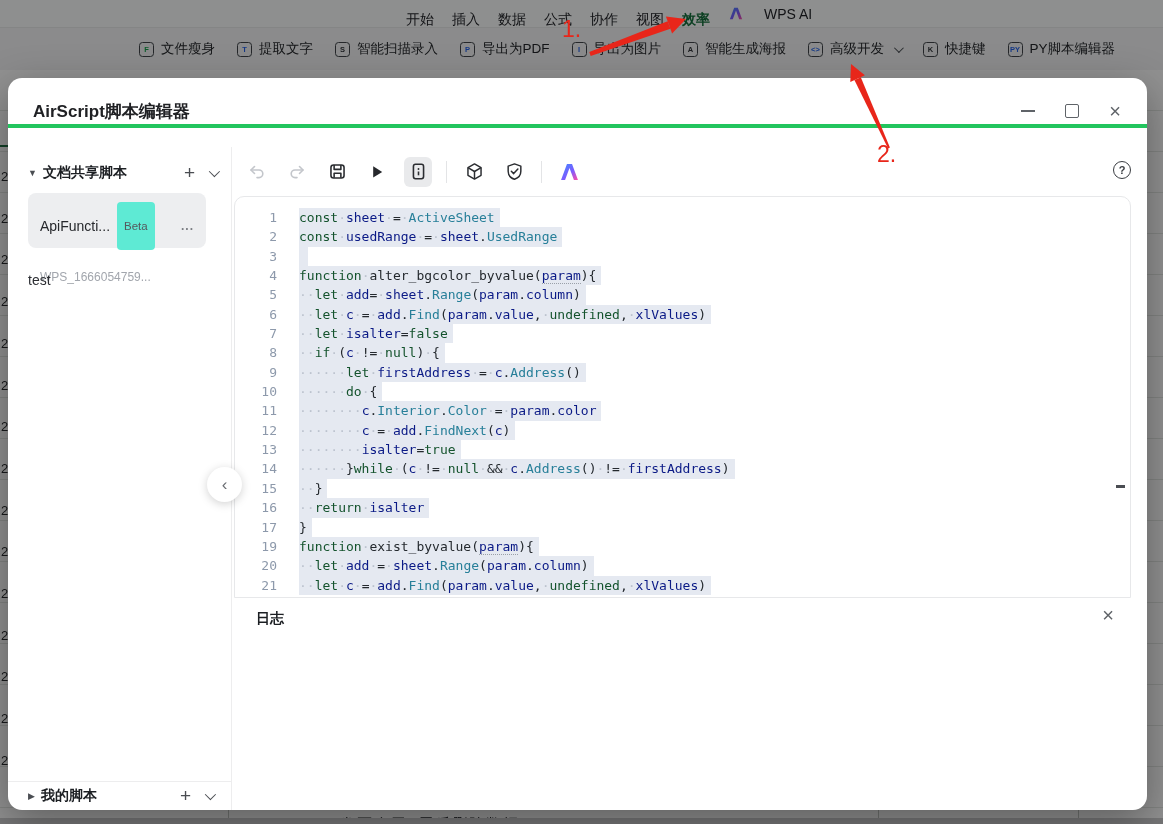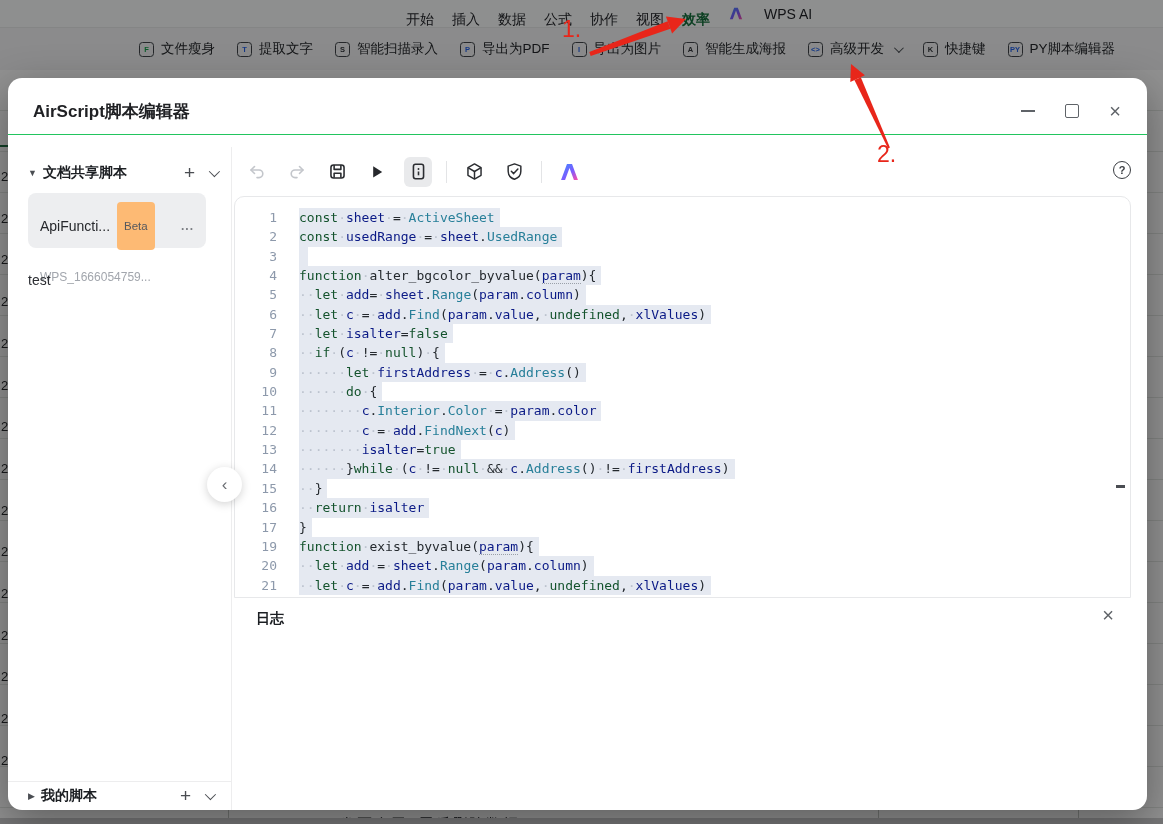--- a/index.html
+++ b/index.html
@@ -28,39 +28,39 @@
   .greenline{position:absolute;left:0;top:75px;width:9px;height:2px;background:#217346;}
   .twos{position:absolute;left:1px;top:86px;width:9px;white-space:pre-line;line-height:41.7px;
         font-size:13px;color:#2b2d30;overflow:hidden;}
   .bottomrow{position:absolute;left:340px;top:745px;font-size:15px;color:#1f2126;letter-spacing:2px;white-space:nowrap;}
   .vgrid{position:absolute;top:740px;width:1px;height:14px;background:#c6c9c6;}
   .botline{position:absolute;left:0;top:748px;width:100%;height:6px;background:#cfd0d1;}
   .scrim{position:absolute;inset:0;background:rgba(0,0,0,0.43);z-index:1;}
   
   .dialog{position:absolute;left:8px;top:78px;width:1139px;height:732px;background:#fff;
           border-radius:14px;box-shadow:0 12px 42px rgba(0,0,0,.35);z-index:2;}
-  .dlg-header{position:absolute;left:0;top:0;width:100%;height:57px;border-bottom:1px solid #22c55e;box-sizing:border-box;}
+  .dlg-header{position:absolute;left:0;top:0;width:100%;height:50px;border-bottom:4px solid #22c55e;box-sizing:border-box;}
   .dlg-title{position:absolute;left:25px;top:22px;font-size:17px;font-weight:700;color:#202124;}
   .win-controls{position:absolute;right:26px;top:22px;display:flex;align-items:center;gap:30px;height:22px;}
   .wc-min{width:14px;height:2px;background:#5f6368;}
   .wc-max{width:12px;height:12px;border:1.7px solid #5f6368;border-radius:2px;}
   .wc-close{font-size:20px;color:#5f6368;line-height:20px;}
   
   .sidebar{position:absolute;left:0;top:69px;width:224px;height:663px;border-right:1px solid #ededee;box-sizing:border-box;}
   .sec-head{position:absolute;left:20px;right:10px;top:13px;height:26px;display:flex;align-items:center;gap:6px;}
   .tri{font-size:9px;color:#4a4d52;}
   .sec-label{font-size:14px;font-weight:700;color:#1c1f23;flex:1;}
   .plus{font-size:19px;color:#4a4d52;font-weight:400;line-height:18px;}
   .schev{width:7px;height:7px;border-right:1.4px solid #4a4d52;border-bottom:1.4px solid #4a4d52;
          transform:rotate(45deg) translateY(-2px);margin-left:8px;margin-right:4px;}
   .script-card{position:absolute;left:20px;top:46px;width:178px;height:55px;background:#edeef0;
          border-radius:8px;box-sizing:border-box;padding:9px 12px;}
   .card-row1{display:flex;align-items:center;gap:7px;}
   .card-name{font-size:14px;color:#26282c;max-width:76px;overflow:hidden;white-space:nowrap;}
-  .badge{background:#fdba74;color:#55585e;font-size:11.5px;border-radius:4px;padding:18px 7px;}
+  .badge{background:#5eead4;color:#55585e;font-size:11.5px;border-radius:4px;padding:18px 7px;}
   .card-more{margin-left:auto;color:#7a7d82;font-weight:700;letter-spacing:1px;font-size:12px;}
   .card-sub{margin-top:20px;font-size:12px;color:#a2a6ad;white-space:nowrap;overflow:hidden;}
   .test-item{position:absolute;left:20px;top:121px;height:24px;font-size:14px;color:#2c2e33;display:flex;align-items:center;}
   .my-scripts{position:absolute;left:0;bottom:0;width:100%;height:29px;border-top:1px solid #ededee;
          box-sizing:border-box;display:flex;align-items:center;gap:6px;padding:0 14px 0 20px;}
   
   .main{position:absolute;left:224px;top:69px;width:915px;height:663px;}
   .ed-toolbar{position:absolute;left:0;top:0;width:100%;height:49px;display:flex;align-items:center;
          gap:14px;padding-left:12px;box-sizing:border-box;}
   .edbtn{width:26px;height:26px;border:none;background:transparent;display:flex;align-items:center;

